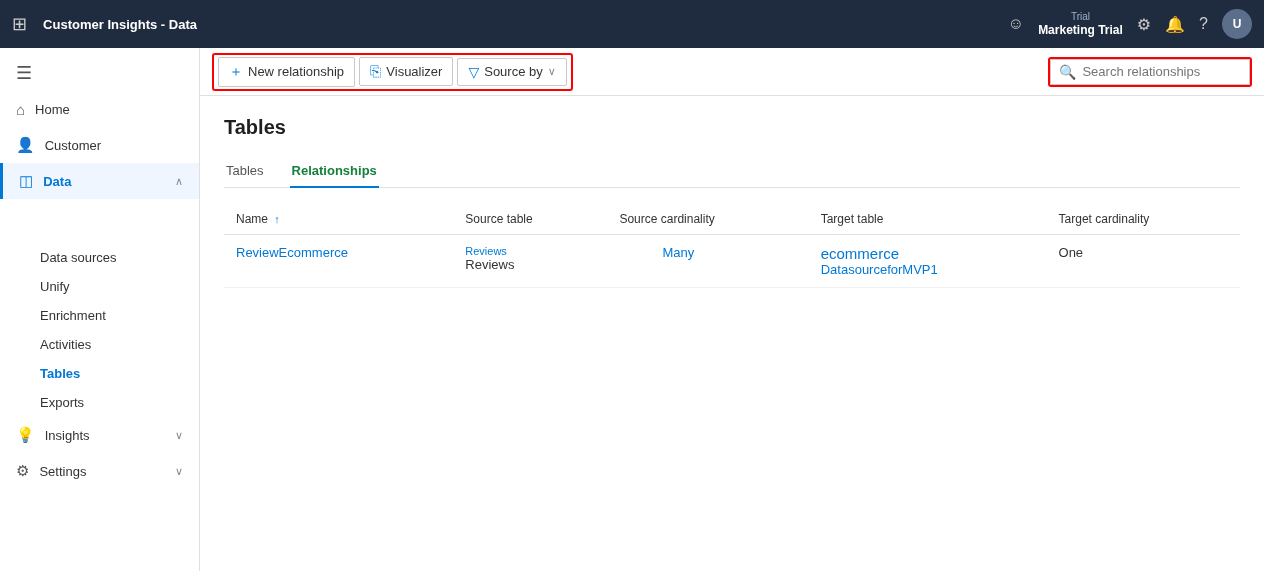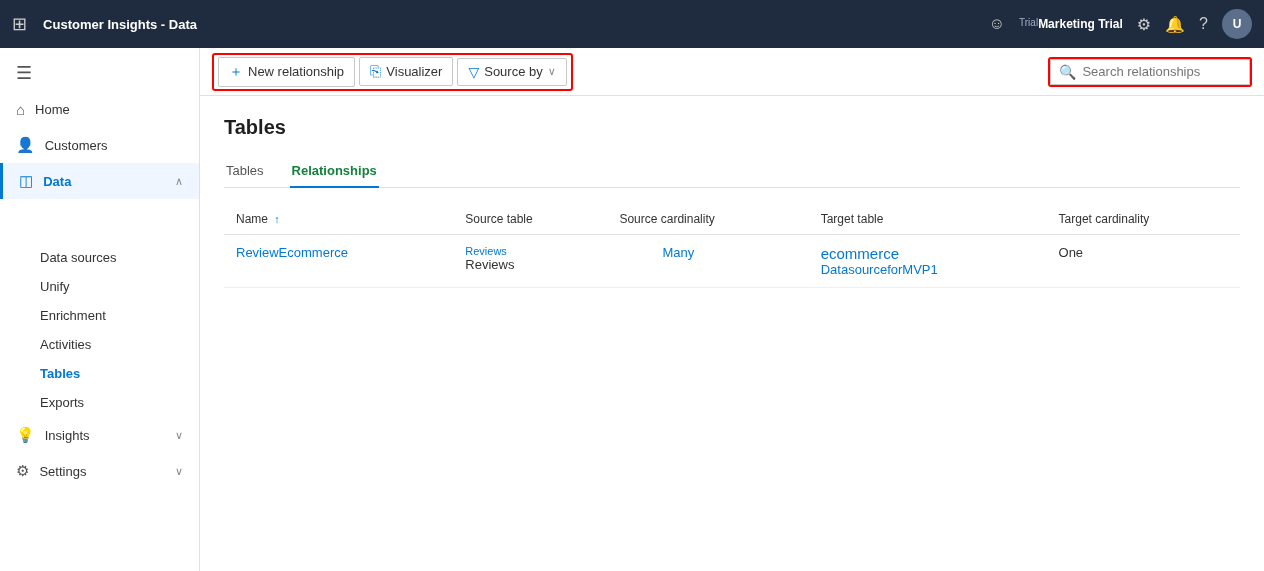--- a/index.html
+++ b/index.html
@@ -12,21 +12,21 @@
       height: 48px;
       display: flex;
       align-items: center;
       padding: 0 12px;
       flex-shrink: 0;
       gap: 10px;
     }
     .topbar-grid-icon { color: #ccc; font-size: 18px; margin-right: 6px; cursor: pointer; }
     .topbar-title { font-size: 13px; font-weight: 600; flex: 1; }
     .topbar-right { display: flex; align-items: center; gap: 14px; }
-    .topbar-trial-block { display: flex; flex-direction: row; align-items: flex-start; line-height: 1.2; }
+    .topbar-trial-block { display: flex; flex-direction: column; align-items: center; line-height: 1.2; }
     .topbar-trial-label { font-size: 10px; color: #a0b0c8; }
     .topbar-trial-name { font-size: 12px; font-weight: 600; }
     .topbar-icon { color: #ccc; font-size: 16px; cursor: pointer; }
     .topbar-avatar {
       width: 30px; height: 30px; border-radius: 50%; background: #5b6e8a;
       display: flex; align-items: center; justify-content: center; font-size: 12px; font-weight: 700; color: #fff; cursor: pointer;
     }
 
     
     .main-layout { display: flex; flex: 1; overflow: hidden; }
@@ -208,21 +208,21 @@
   <div class="sidebar">
     <div class="sidebar-collapse-btn">☰</div>
 
     <div class="sidebar-item">
       <span class="sidebar-icon">⌂</span>
       <span class="sidebar-label">Home</span>
     </div>
 
     <div class="sidebar-item">
       <span class="sidebar-icon">👤</span>
-      <span class="sidebar-label">Customers</span>
+      <span class="sidebar-label">Customer</span>
     </div>
 
     <div class="sidebar-item active">
       <span class="sidebar-icon">◫</span>
       <span class="sidebar-label">Data</span>
       <span class="sidebar-chevron">∧</span>
     </div>
 
     <div class="sidebar-sub">
       <div class="sidebar-sub-item">Data sources</div>

